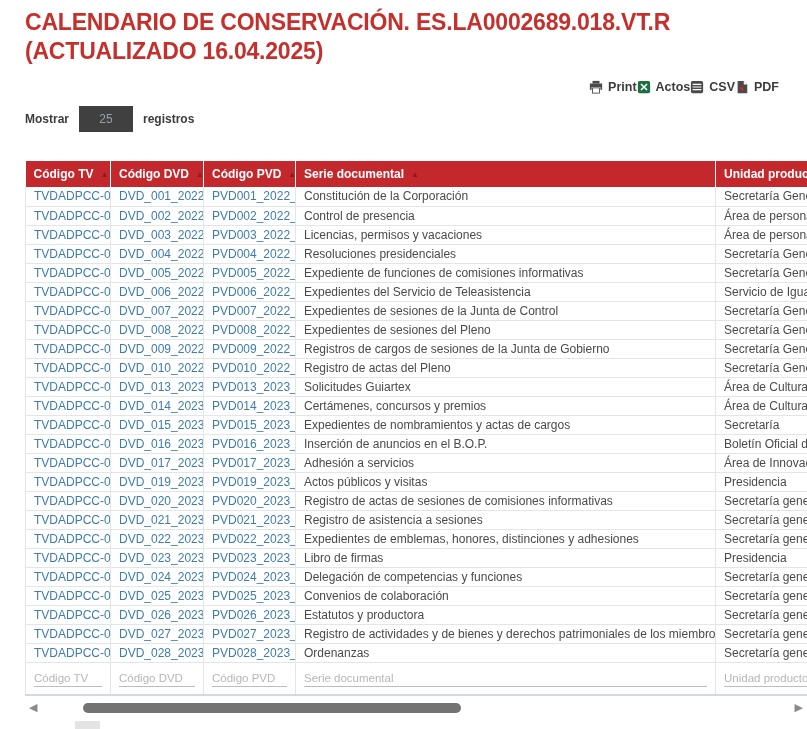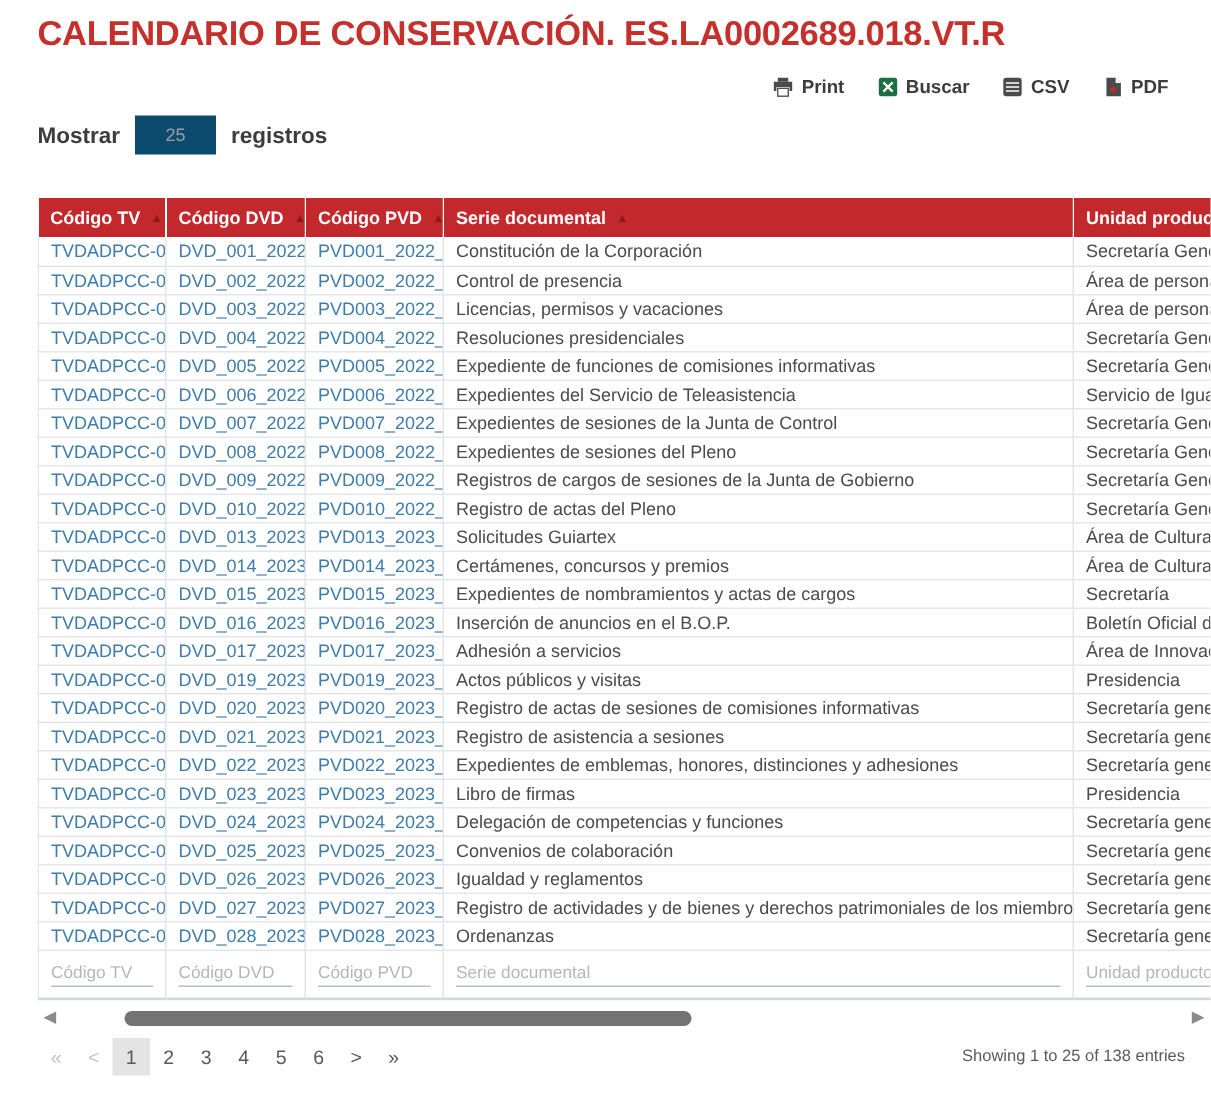--- a/index.html
+++ b/index.html
@@ -7,29 +7,29 @@
   body { font-family: "Liberation Sans", sans-serif; }
   .page { padding-left: 25px; width: 807px; }
 
   h1.title {
     margin-top: 8px; color: #c5302c; font-size: 23px; line-height: 29px;
     font-weight: bold; letter-spacing: -0.2px;
   }
 
   .toolbar {
     display: flex; justify-content: flex-end; align-items: center;
-    gap: 22px; margin: 14px 28px 0 0; font-size: 12.5px; font-weight: bold; color: #3c3c3c;
+    margin: 14px 28px 0 0; font-size: 12.5px; font-weight: bold; color: #3c3c3c;
   }
   .tool-btn { display: flex; align-items: center; gap: 5px; cursor: pointer; }
   .tool-btn svg { display: block; }
 
   .controls { display: flex; align-items: center; margin-top: 12px; width: 782px; }
-  .ctrl-label { font-size: 15px; font-weight: bold; color: #3c3c3c; }
+  .ctrl-label { font-size: 12px; font-weight: bold; color: #3c3c3c; }
   .pagesize {
-    width: 54px; height: 26px; margin: 0 10px; background: #0c4a6e;
+    width: 54px; height: 26px; margin: 0 10px; background: #404040;
     color: #9aa0a6; font-size: 12px; display: flex; align-items: center; justify-content: center;
   }
   .search-box { margin-left: auto; display: flex; align-items: flex-end; }
   .search-box input {
     width: 152px; border: none; border-bottom: 1px solid #9aa0a6; outline: none;
     height: 20px; margin-left: 5px; font-size: 13px; color: #444; background: transparent;
   }
 
   .table-wrap { width: 782px; overflow: hidden; margin-top: 29px; }
   table { width: 860px; table-layout: fixed; border-collapse: collapse; }
@@ -75,41 +75,42 @@
   .page-btn.active { background: #e4e4e4; }
   .info { margin-left: auto; margin-right: 17px; font-size: 11px; color: #5a5a5a; }
 </style>
 </head>
 <body>
 
 <div class="page">
 
   <h1 class="title">
     <span>CALENDARIO DE CONSERVACIÓN. ES.LA0002689.018.VT.R</span><br>
+    <span>(ACTUALIZADO 16.04.2025)</span>
   </h1>
 
   <div class="toolbar">
     <span class="tool-btn">
       <span>
           <svg width="14" height="14" viewBox="0 0 16 16">
             <path fill="#4a4a4a" d="M4 1h8v3H4z"></path>
             <path fill="#4a4a4a" d="M1 4h14v7h-2v-3H3v3H1z"></path>
             <rect x="4" y="9" width="8" height="6" fill="#fff" stroke="#4a4a4a"></rect>
           </svg>
         </span>
       <span>Print</span>
     </span>
     <span class="tool-btn">
       <span>
           <svg width="14" height="14" viewBox="0 0 16 16">
             <rect x="1" y="1" width="14" height="14" rx="2" fill="#1d6f42"></rect>
             <path d="M4.5 4.5l7 7M11.5 4.5l-7 7" stroke="#fff" stroke-width="1.8"></path>
           </svg>
         </span>
-      <span>Buscar</span>
+      <span>Actos</span>
     </span>
     <span class="tool-btn">
       <span>
           <svg width="14" height="14" viewBox="0 0 16 16">
             <rect x="1" y="1" width="14" height="14" rx="2" fill="#4a4a4a"></rect>
             <path d="M3 5h10M3 8h10M3 11h10" stroke="#fff" stroke-width="1.2"></path>
           </svg>
         </span>
       <span>CSV</span>
     </span>
@@ -301,21 +302,21 @@
             <td class="code">TVDADPCC-025</td>
             <td class="code">DVD_025_2023_13</td>
             <td class="code">PVD025_2023_13</td>
             <td>Convenios de colaboración</td>
             <td>Secretaría general</td>
           </tr>
           <tr>
             <td class="code">TVDADPCC-026</td>
             <td class="code">DVD_026_2023_14</td>
             <td class="code">PVD026_2023_14</td>
-            <td>Igualdad y reglamentos</td>
+            <td>Estatutos y productora</td>
             <td>Secretaría general</td>
           </tr>
           <tr>
             <td class="code">TVDADPCC-027</td>
             <td class="code">DVD_027_2023_15</td>
             <td class="code">PVD027_2023_15</td>
             <td>Registro de actividades y de bienes y derechos patrimoniales de los miembros de la Corporación</td>
             <td>Secretaría general</td>
           </tr>
           <tr>

